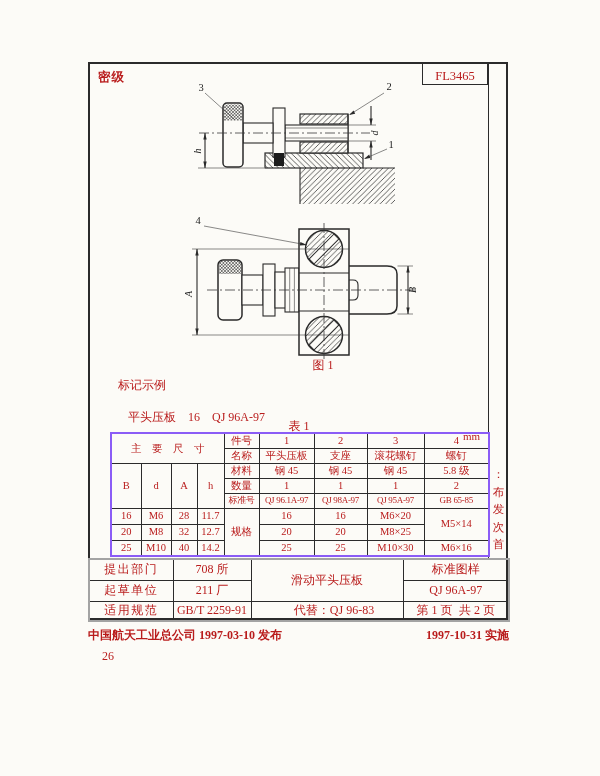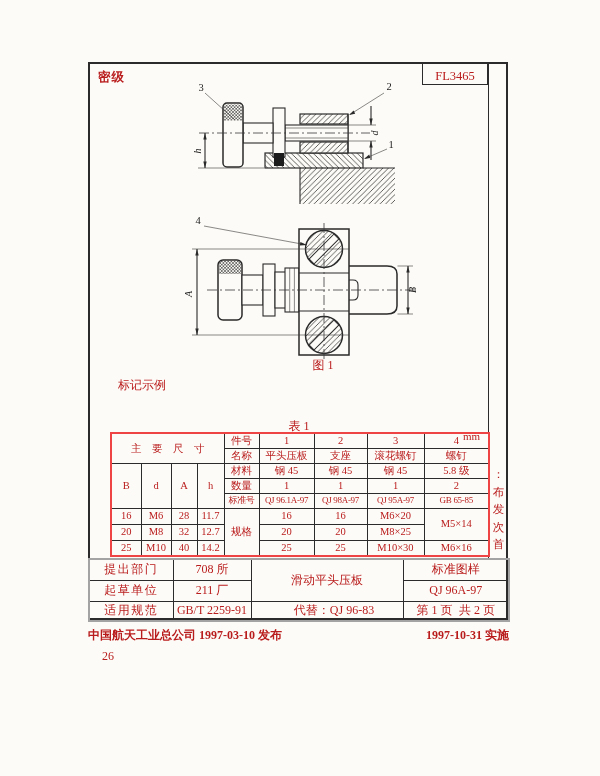--- a/index.html
+++ b/index.html
@@ -12,21 +12,21 @@
            display:flex;align-items:flex-end;justify-content:center;font-size:12.5px;}
   .siderule{left:488px;top:62px;width:0;height:496px;border-left:1.5px solid #2b2b2b;}
   .sidenote{left:489px;top:466px;width:19px;text-align:center;font-size:11.5px;line-height:17.5px;}
   .figcap{left:268px;top:357px;width:110px;text-align:center;font-size:12px;}
   .mark1{left:118px;top:377px;font-size:12px;}
   .mark2{left:128px;top:393px;font-size:12px;}
   .mark3{left:128px;top:409px;font-size:12px;}
   .t1cap{left:110px;top:418px;width:378px;text-align:center;font-size:12px;}
   .t1unit{position:absolute;right:8px;top:12px;font-size:11px;}
   table{border-collapse:collapse;table-layout:fixed;}
-  .t1{left:110px;top:432px;width:378px;border:2px solid #ef4444;padding-left:40px;}
+  .t1{left:110px;top:432px;width:378px;border:2px solid #8b5cf6;padding-left:40px;}
   .t1 td{border:1px solid #2b2b2b;text-align:center;vertical-align:middle;font-size:10.5px;
          padding:0;line-height:1.05;white-space:nowrap;overflow:hidden;}
   .t1 .std td{font-size:9px;letter-spacing:-0.3px;}
   .t1 tr{height:15px;}
   .t1 tr.dat{height:16px;}
   .tb{left:88px;top:558px;width:420px;border:2px solid #a3a3a3;}
   .tb td{border:1px solid #2b2b2b;text-align:center;vertical-align:middle;font-size:12px;padding:0;white-space:nowrap;}
   .tb tr{height:21px;}
   .tb tr.last{height:20px;}
   .tb .lbl{letter-spacing:1.5px;}
@@ -219,20 +219,21 @@
     <g>
       <text class="svgtxt" x="13" y="9" text-anchor="middle">4</text>
       <path class="lnthin" d="M19,11 L121,29.8"></path>
       <polygon class="arr" points="122,30 114.8,30.4 115.4,27.1"></polygon>
     </g>
   </svg>
 
   <div class="abs figcap">图 1</div>
 
   <div class="abs mark1">标记示例</div>
+  <div class="abs mark3">平头压板　16　QJ 96A-97</div>
 
   <div class="abs t1cap">
     <span>表 1</span>
     <span class="t1unit">mm</span>
   </div>
 
   <table class="abs t1">
     <colgroup>
       <col style="width:30px">
         <col style="width:30px">

